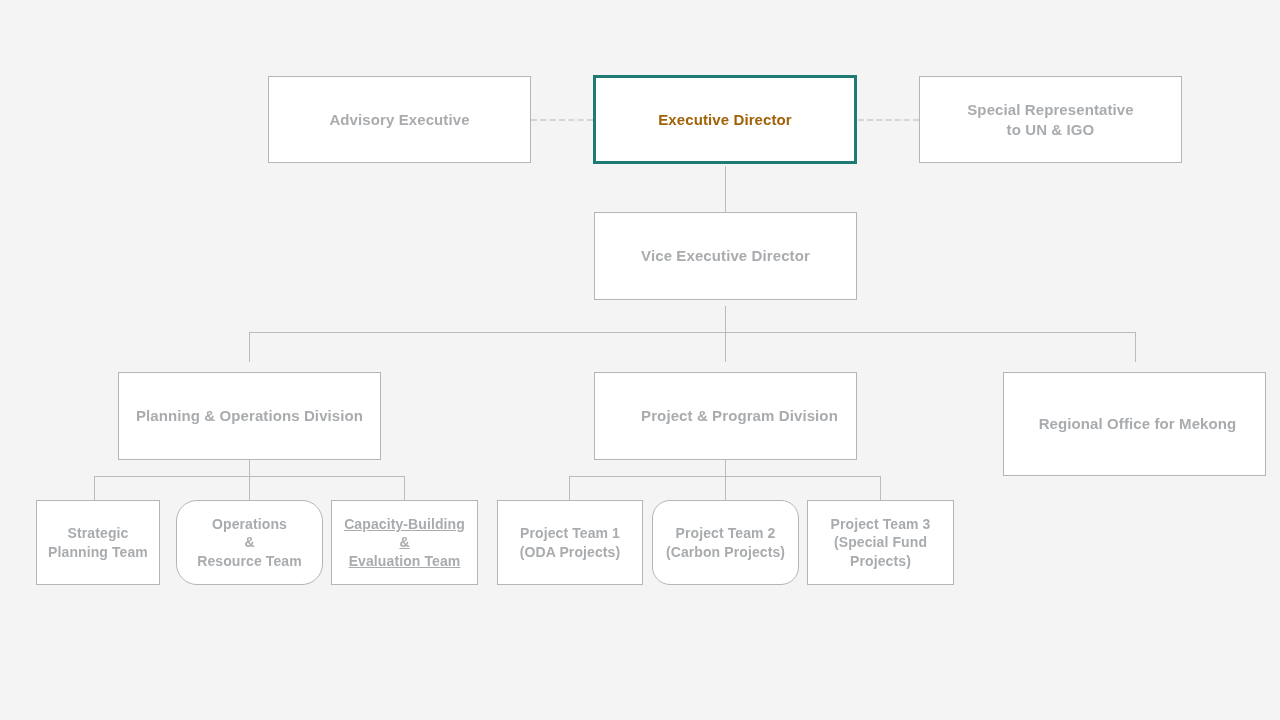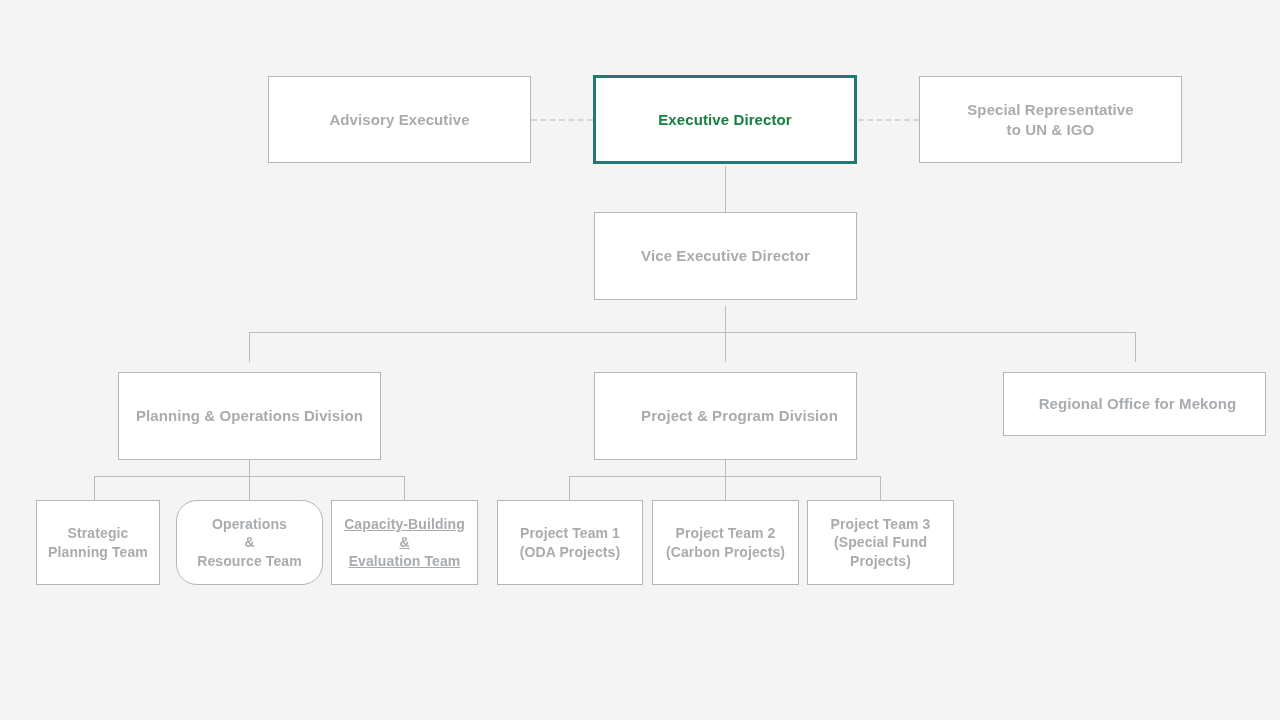--- a/index.html
+++ b/index.html
@@ -45,21 +45,21 @@
     text-align: center;
     color: #a9acaf;
     font-weight: bold;
     letter-spacing: .1px;
     line-height: 1.32;
     padding: 4px 8px;
   }
 
   .node-root {
     border: 3px solid #1e7a73;
-    color: #15803d;
+    color: #a16207;
     box-shadow: 0 0 0 0 transparent;
   }
 
   .node-lvl1 { font-size: 15px; }
   .node-lvl2 { font-size: 15px; }
   .node-lvl3 { font-size: 15px; margin-top: 10px; }
   .node-leaf { font-size: 14px; }
 
   .node .label { display: block; white-space: pre-line; }
 </style>
@@ -110,21 +110,21 @@
   </div>
 
   <div class="node node-lvl3" style="left:118px; top:362px; width:263px; height:88px;">
     <span class="label">Planning &amp; Operations Division</span>
   </div>
 
   <div class="node node-lvl3" style="left:594px; top:362px; width:263px; height:88px;padding-left:36px;">
     <span class="label">Project &amp; Program Division</span>
   </div>
 
-  <div class="node node-lvl3" style="left:1003px; top:362px; width:263px; height:64px;padding-left:14px;">
+  <div class="node node-lvl3" style="left:1003px; top:362px; width:263px; height:104px;padding-left:14px;">
     <span class="label">Regional Office for Mekong</span>
   </div>
 
   <div class="node node-leaf" style="left:36px; top:500px; width:124px; height:85px;">
     <span class="label">Strategic
 Planning Team</span>
   </div>
 
   <div class="node node-leaf" style="left:176px; top:500px; width:147px; height:85px;border-radius:21px;">
     <span class="label">Operations
@@ -136,21 +136,21 @@
     <span class="label">Capacity-Building
 &amp;
 Evaluation Team</span>
   </div>
 
   <div class="node node-leaf" style="left:497px; top:500px; width:146px; height:85px;">
     <span class="label">Project Team 1
 (ODA Projects)</span>
   </div>
 
-  <div class="node node-leaf" style="left:652px; top:500px; width:147px; height:85px;">
+  <div class="node node-leaf" style="left:652px; top:500px; width:147px; height:85px;border-radius:18px;">
     <span class="label">Project Team 2
 (Carbon Projects)</span>
   </div>
 
   <div class="node node-leaf" style="left:807px; top:500px; width:147px; height:85px;">
     <span class="label">Project Team 3
 (Special Fund
 Projects)</span>
   </div>
 

